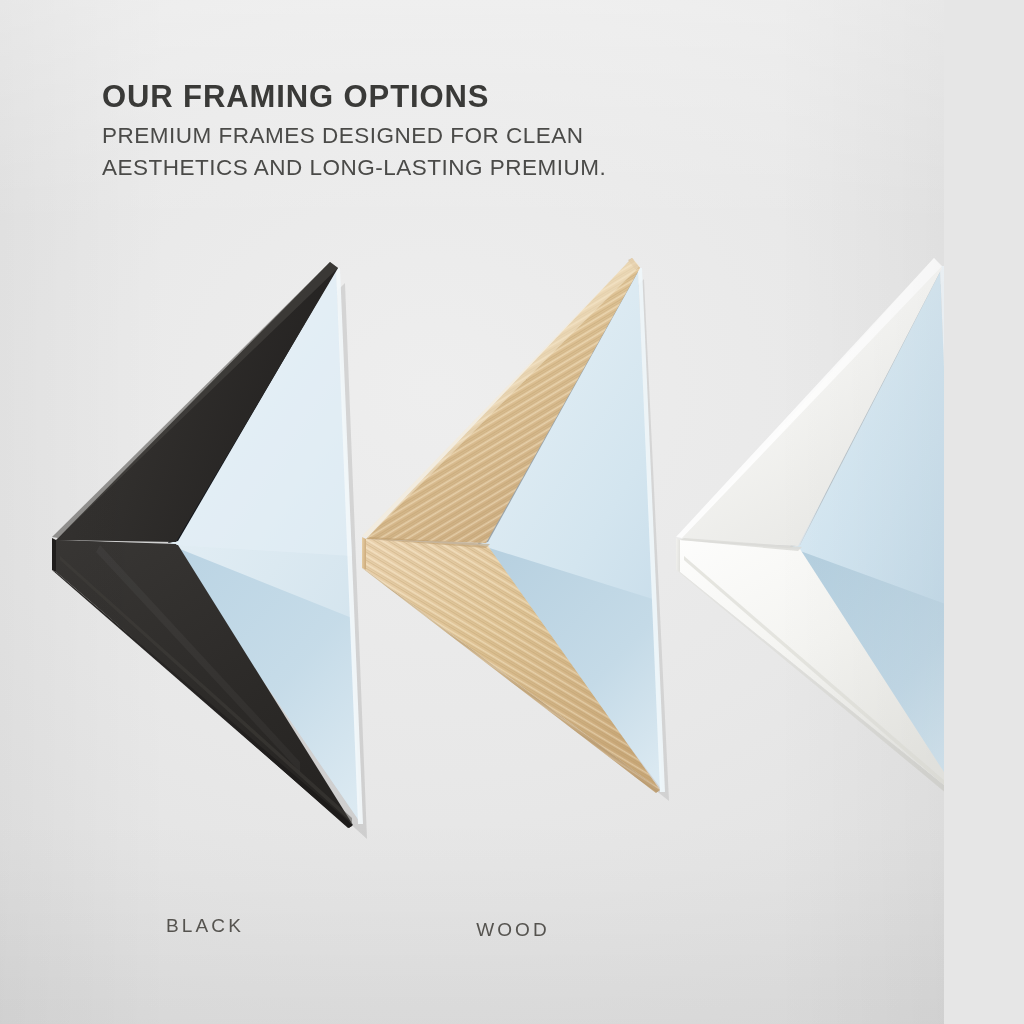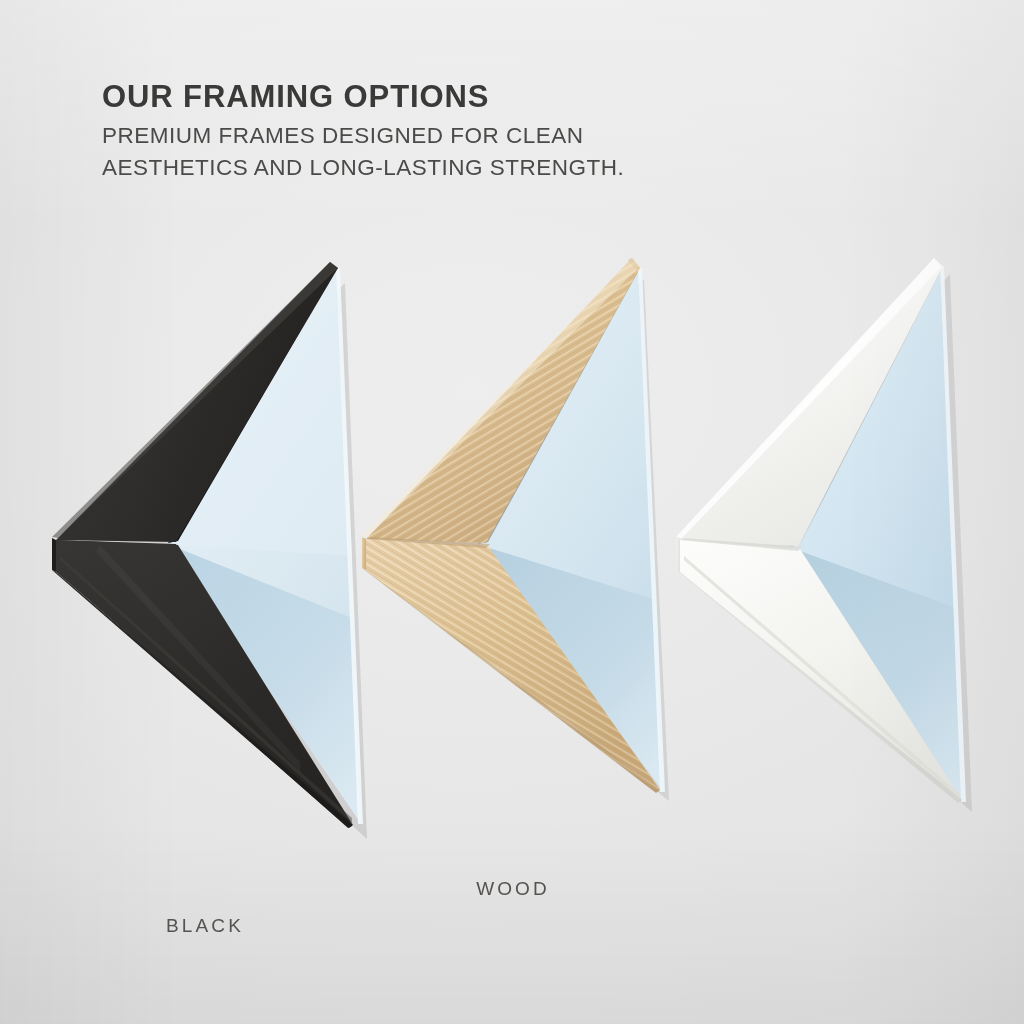--- a/index.html
+++ b/index.html
@@ -3,21 +3,21 @@
 <meta charset="utf-8">
 <style>
   * { margin:0; padding:0; box-sizing:border-box; }
   html,body{
     width:1024px; height:1024px; overflow:hidden;
     font-family:"Liberation Sans", sans-serif;
     background:#e6e6e6;
   }
 
   #stage{
-    position:relative; width:1024px; height:1024px;
+    position:relative; width:944px; height:1024px;
     background:
       radial-gradient(120% 90% at 46% 38%, #eeeeee 0%, #e8e8e8 42%, #e2e2e2 72%, #dedede 100%);
     overflow:hidden;
   }
 
   
   .wall-shade{
     position:absolute; inset:0; pointer-events:none;
     background:
       linear-gradient(180deg, rgba(255,255,255,.30) 0%, rgba(255,255,255,0) 22%),
@@ -43,21 +43,21 @@
 
   .svgwrap{ position:absolute; left:0; top:0; }
 
   
   .label{
     position:absolute; text-align:center; width:260px;
     font-size:19px; letter-spacing:3.1px; color:#55534f;
     font-weight:400;
   }
   .lbl-black{ left:75px;  top:915px; }
-  .lbl-wood { left:383px; top:878px; }
+  .lbl-wood { left:383px; top:919px; }
   .lbl-white{ left:696px; top:915px; }
 </style>
 </head>
 <body>
 
 <div id="stage">
 
   <div class="frames">
 
     <div class="frame-unit" style="left:0;top:0;">
@@ -268,20 +268,20 @@
     </div>
 
   </div>
 
   <div class="wall-shade"></div>
 
   <div class="header">
     <div class="title">OUR FRAMING OPTIONS</div>
     <div class="subtitle">
       <span>PREMIUM FRAMES DESIGNED FOR CLEAN</span>
-      <span>AESTHETICS AND LONG-LASTING STRENGTH.</span>
+      <span>AESTHETICS AND LONG-LASTING PREMIUM.</span>
     </div>
   </div>
 
   <div class="label lbl-black">BLACK</div>
   <div class="label lbl-wood">WOOD</div>
 
 </div>
 
 </body></html>

